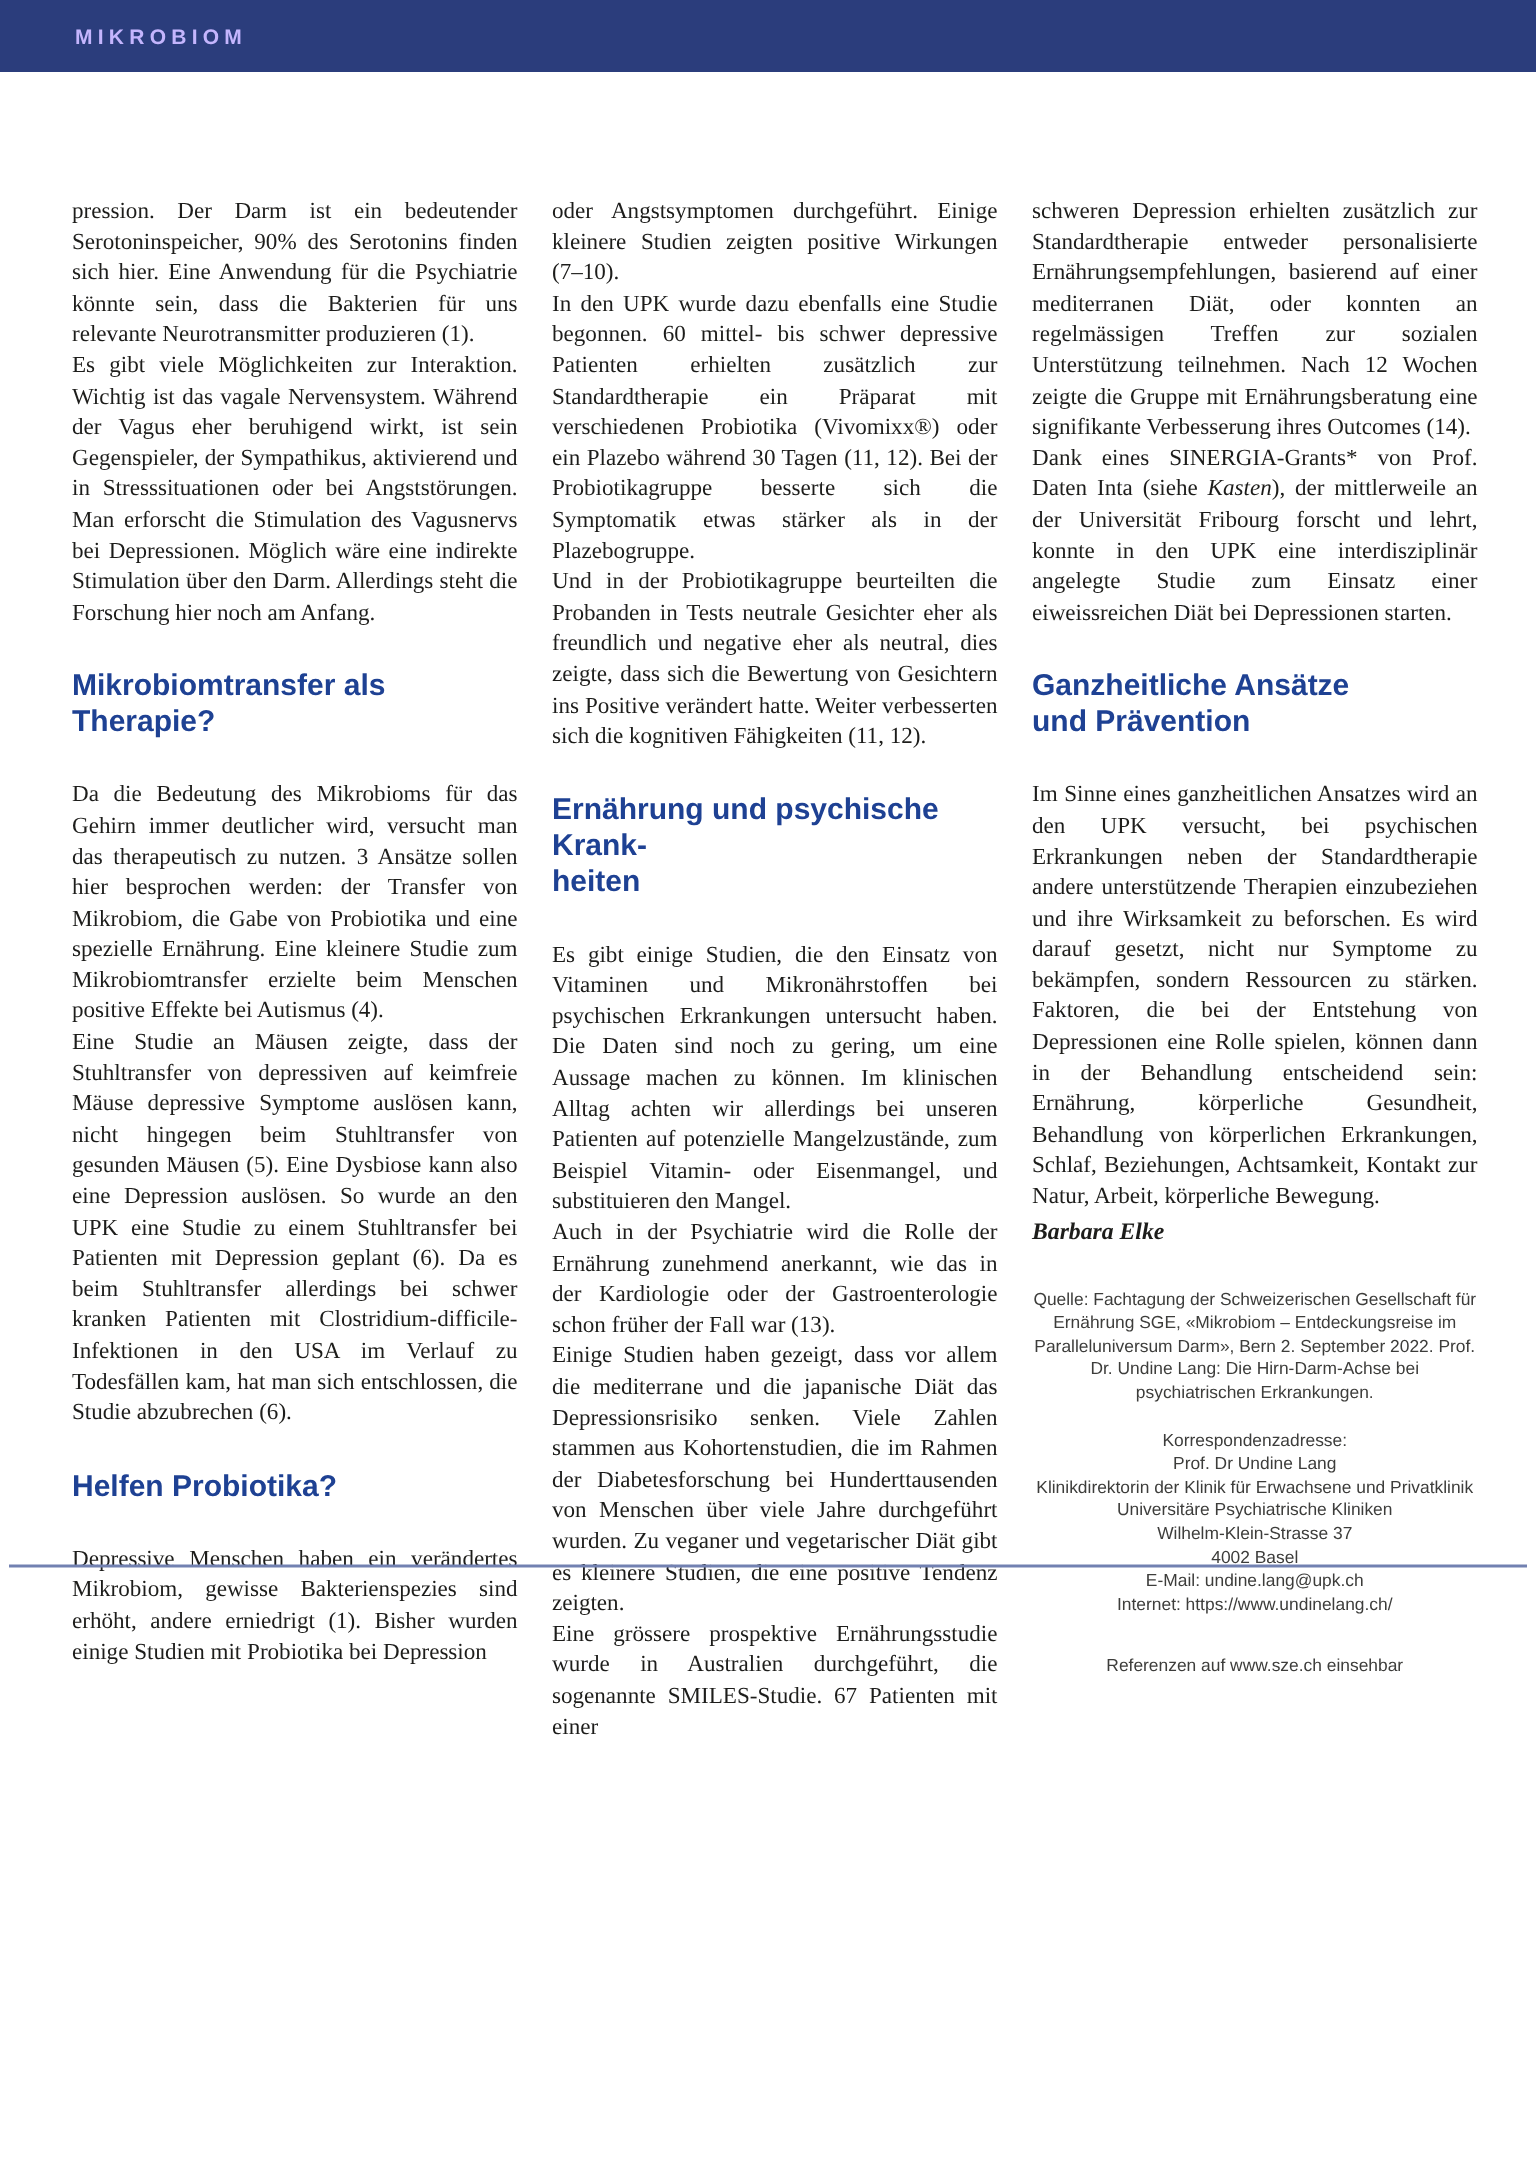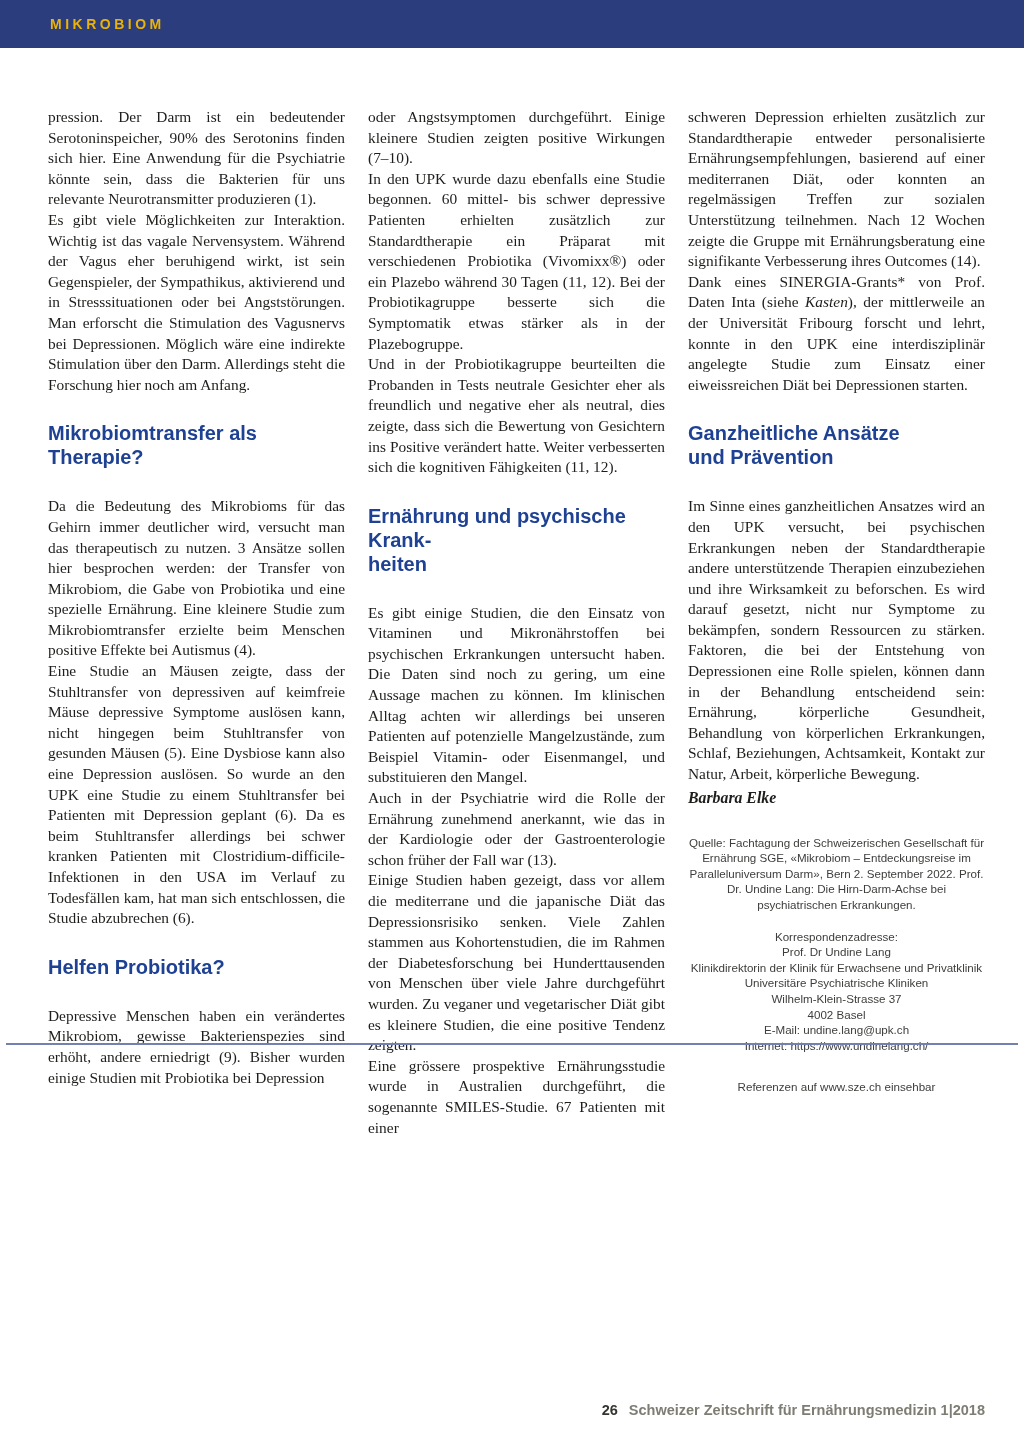--- a/index.html
+++ b/index.html
@@ -21,27 +21,27 @@
     overflow:hidden;
   }
   .page{position:absolute;inset:0;background:#fff;}
   .kicker-bar{
     position:absolute;left:0;top:0;right:0;height:48px;
     background:var(--navy);
   }
   .kicker-title{
     position:absolute;left:50px;top:0;line-height:48px;
     font-family:"Liberation Sans","DejaVu Sans",sans-serif;
-    font-weight:bold;font-size:14px;letter-spacing:3.5px;color:#eab308;
+    font-weight:bold;font-size:14px;letter-spacing:3.5px;color:#c4b5fd;
   }
   .content{
     position:absolute;left:48px;top:107px;width:937px;
     display:flex;gap:23px;
   }
-  .col{width:297px;flex:0 0 297px;}
+  .col{width:297px;flex:0 0 297px;margin-top:24px;}
   .para{
     margin:0;
     font-size:15.4px;line-height:20.6px;
     text-align:justify;
     hyphens:auto;-webkit-hyphens:auto;
   }
   .heading{
     margin:26px 0 27px 0;
     font-family:Liberation Sans, sans-serif;
     font-weight:bold;font-size:20px;line-height:24px;
@@ -89,21 +89,21 @@
 
   <div class="content">
 
     <div class="col">
       <p class="para">pression. Der Darm ist ein bedeutender Serotoninspeicher, 90% des Serotonins finden sich hier. Eine Anwendung für die Psychiatrie könnte sein, dass die Bakterien für uns relevante Neurotransmitter produzieren (1).</p>
       <p class="para">Es gibt viele Möglichkeiten zur Interaktion. Wichtig ist das vagale Nervensystem. Während der Vagus eher beruhigend wirkt, ist sein Gegenspieler, der Sympathikus, aktivierend und in Stresssituationen oder bei Angststörungen. Man erforscht die Stimulation des Vagusnervs bei Depressionen. Möglich wäre eine indirekte Stimulation über den Darm. Allerdings steht die Forschung hier noch am Anfang.</p>
       <h2 class="heading">Mikrobiomtransfer als Therapie?</h2>
       <p class="para">Da die Bedeutung des Mikrobioms für das Gehirn immer deutlicher wird, versucht man das therapeutisch zu nutzen. 3 Ansätze sollen hier besprochen werden: der Transfer von Mikrobiom, die Gabe von Probiotika und eine spezielle Ernährung. Eine kleinere Studie zum Mikrobiomtransfer erzielte beim Menschen positive Effekte bei Autismus (4).</p>
       <p class="para">Eine Studie an Mäusen zeigte, dass der Stuhltransfer von depressiven auf keimfreie Mäuse depressive Symptome auslösen kann, nicht hingegen beim Stuhltransfer von gesunden Mäusen (5). Eine Dysbiose kann also eine Depression auslösen. So wurde an den UPK eine Studie zu einem Stuhltransfer bei Patienten mit Depression geplant (6). Da es beim Stuhltransfer allerdings bei schwer kranken Patienten mit Clostridium-difficile-Infektionen in den USA im Verlauf zu Todesfällen kam, hat man sich entschlossen, die Studie abzubrechen (6).</p>
       <h2 class="heading">Helfen Probiotika?</h2>
-      <p class="para">Depressive Menschen haben ein verändertes Mikrobiom, gewisse Bakterienspezies sind erhöht, andere erniedrigt (9). Bisher wurden einige Studien mit Probiotika bei Depression</p>
+      <p class="para">Depressive Menschen haben ein verändertes Mikrobiom, gewisse Bakterienspezies sind erhöht, andere erniedrigt (1). Bisher wurden einige Studien mit Probiotika bei Depression</p>
     </div>
 
     <div class="col">
       <p class="para">oder Angstsymptomen durchgeführt. Einige kleinere Studien zeigten positive Wirkungen (7–10).</p>
       <p class="para">In den UPK wurde dazu ebenfalls eine Studie begonnen. 60 mittel- bis schwer depressive Patienten erhielten zusätzlich zur Standardtherapie ein Präparat mit verschiedenen Probiotika (Vivomixx®) oder ein Plazebo während 30 Tagen (11, 12). Bei der Probiotikagruppe besserte sich die Symptomatik etwas stärker als in der Plazebogruppe.</p>
       <p class="para">Und in der Probiotikagruppe beurteilten die Probanden in Tests neutrale Gesichter eher als freundlich und negative eher als neutral, dies zeigte, dass sich die Bewertung von Gesichtern ins Positive verändert hatte. Weiter verbesserten sich die kognitiven Fähigkeiten (11, 12).</p>
       <h2 class="heading">Ernährung und psychische Krank-
 heiten</h2>
       <p class="para">Es gibt einige Studien, die den Einsatz von Vitaminen und Mikronährstoffen bei psychischen Erkrankungen untersucht haben. Die Daten sind noch zu gering, um eine Aussage machen zu können. Im klinischen Alltag achten wir allerdings bei unseren Patienten auf potenzielle Mangelzustände, zum Beispiel Vitamin- oder Eisenmangel, und substituieren den Mangel.</p>
       <p class="para">Auch in der Psychiatrie wird die Rolle der Ernährung zunehmend anerkannt, wie das in der Kardiologie oder der Gastroenterologie schon früher der Fall war (13).</p>
@@ -132,17 +132,14 @@
         <span class="addr-row">Internet: https://www.undinelang.ch/</span>
       </div>
 
       <div class="smallblock refs-line">Referenzen auf www.sze.ch einsehbar</div>
     </div>
 
   </div>
 
   <div class="bottom-rule"></div>
 
-  <div class="footer">
-    <span class="page-num">26</span><span class="journal">Schweizer Zeitschrift für Ernährungsmedizin 1|2018</span>
-  </div>
 
 </div>
 
 </body></html>

